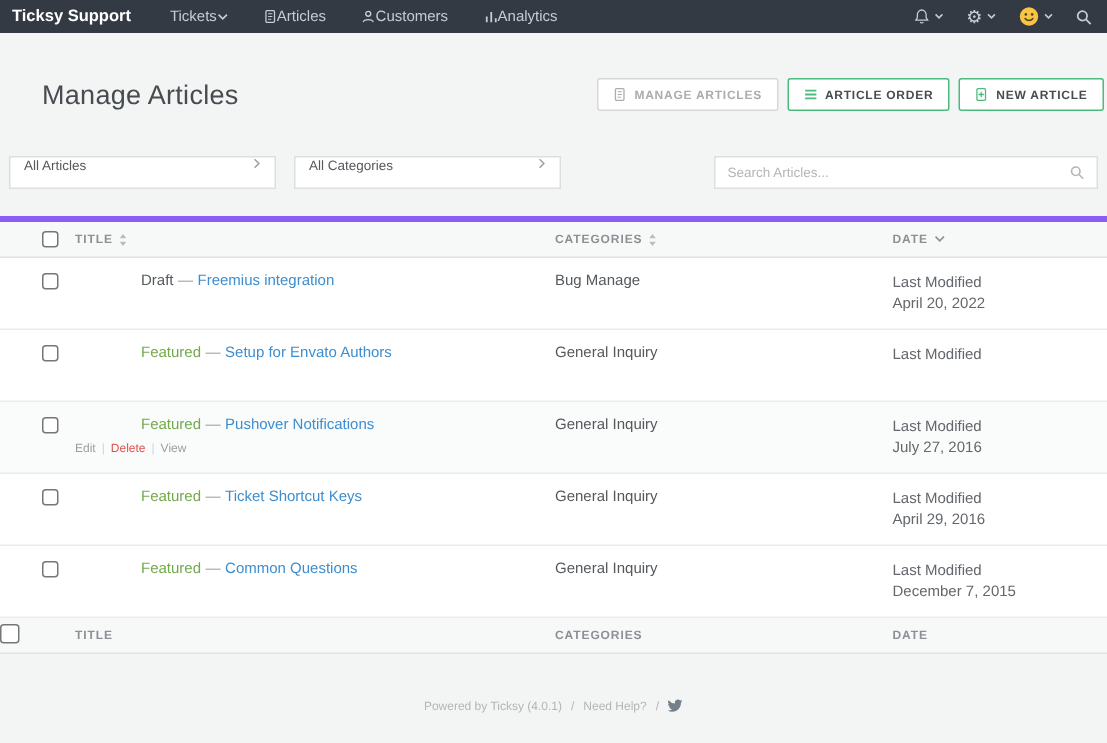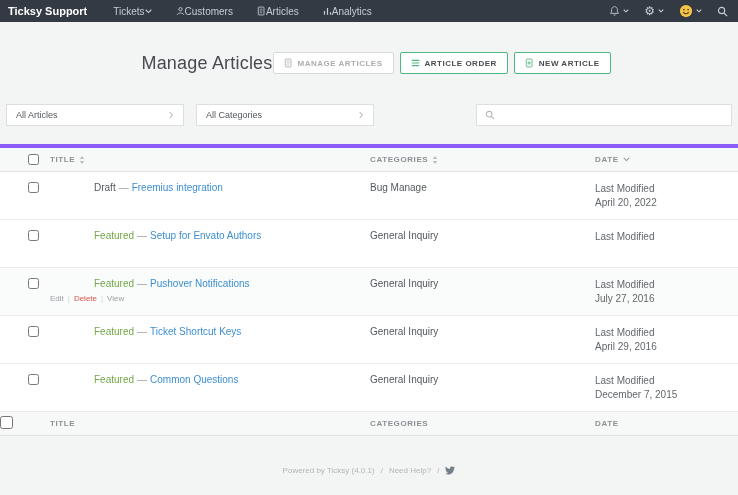--- a/index.html
+++ b/index.html
@@ -11,30 +11,30 @@
   .navbar { height:22px; background:#333a43; display:flex; align-items:center; color:#c6ccd2; }
   .brand { color:#ffffff; font-weight:bold; font-size:11px; padding:0 14px 0 8px; white-space:nowrap; cursor:pointer; }
   .nav-items { display:flex; align-items:center; height:100%; }
   .nav-item { display:flex; align-items:center; gap:0; padding:0 12px; height:100%; font-size:10px; cursor:pointer; white-space:nowrap; }
   .nav-right { margin-left:auto; display:flex; align-items:center; gap:15px; padding-right:10px; }
   .icon-group { display:flex; align-items:center; gap:3px; cursor:pointer; }
   .gear-glyph { font-size:12px; line-height:1; color:#c6ccd2; }
   svg.icn { display:block; }
 
   
-  .page-header { display:flex; justify-content:center; align-items:center; padding:30px 14px 0 28px; }
+  .page-header { display:flex; justify-content:space-between; align-items:center; padding:30px 2px 0 28px; }
   .page-title { font-size:18px; font-weight:400; color:#474c50; letter-spacing:0.2px; }
   .hbtns { display:flex; gap:6px; }
   .btn { display:inline-flex; align-items:center; gap:5px; height:22px; padding:0 10px; background:#ffffff; border:1px solid #d8d8d8; border-radius:2px; font-family:inherit; font-size:8px; font-weight:bold; letter-spacing:0.5px; cursor:pointer; white-space:nowrap; }
   .btn-muted { color:#a9adb1; }
   .btn-green { color:#474c50; border-color:#4cb97f; }
 
   
   .filters { display:flex; align-items:center; margin-top:30px; padding:0 6px; }
-  .select { width:178px; height:22px; background:#fff; border:1px solid #dcdedf; display:flex; align-items:center; justify-content:space-between; padding:0 9px; font-size:9px; color:#55595d; margin-right:12px; cursor:pointer; }
+  .select { width:178px; height:22px; background:#fff; border:1px solid #dcdedf; display:flex; justify-content:space-between; padding:0 9px; font-size:9px; color:#55595d; margin-right:12px; cursor:pointer; }
   .searchbox { margin-left:auto; width:256px; height:22px; background:#fff; border:1px solid #dcdedf; display:flex; align-items:center; padding:0 8px; }
   .searchbox input { border:0; outline:0; flex:1; font-size:9px; color:#55595d; background:transparent; font-family:inherit; }
   .searchbox input::placeholder { color:#b3b7ba; }
 
   
   .table { margin-top:18px; border-top:4px solid #8b5cf6; }
   .thead, .trow { display:grid; grid-template-columns:50px 320px 225px 1fr; }
   .thead { height:24px; background:#f7f8f8; border-bottom:1px solid #e0e2e3; align-items:center; font-size:8px; font-weight:bold; color:#8b9095; letter-spacing:0.6px; }
   .thead .hcell { display:flex; align-items:center; gap:4px; cursor:pointer; }
   .thead .cell-check, .trow .cell-check { padding-left:28px; }
@@ -68,32 +68,32 @@
   <nav class="navbar">
     <div class="brand">Ticksy Support</div>
     <div class="nav-items">
       <div class="nav-item">
         <span>Tickets</span>
         <svg class="icn" width="7" height="5" viewBox="0 0 10 7">
             <path d="M1 1l4 4 4-4" fill="none" stroke="currentColor" stroke-width="1.6"></path>
           </svg>
       </div>
       <div class="nav-item">
+        <svg class="icn" width="9" height="10" viewBox="0 0 12 14">
+            <rect x="1.5" y="1.5" width="8" height="11" rx="1" fill="none" stroke="currentColor" stroke-width="1.2"></rect>
+            <path d="M3.5 4.5h4M3.5 7h4M3.5 9.5h3" stroke="currentColor" stroke-width="1"></path>
+          </svg>
+        <span>Articles</span>
+      </div>
+      <div class="nav-item">
         <svg class="icn" width="9" height="10" viewBox="0 0 12 12">
             <circle cx="6" cy="3.6" r="2.2" fill="none" stroke="currentColor" stroke-width="1.2"></circle>
             <path d="M1.6 11c.6-3 8.2-3 8.8 0" fill="none" stroke="currentColor" stroke-width="1.2"></path>
           </svg>
         <span>Customers</span>
-      </div>
-      <div class="nav-item">
-        <svg class="icn" width="9" height="10" viewBox="0 0 12 14">
-            <rect x="1.5" y="1.5" width="8" height="11" rx="1" fill="none" stroke="currentColor" stroke-width="1.2"></rect>
-            <path d="M3.5 4.5h4M3.5 7h4M3.5 9.5h3" stroke="currentColor" stroke-width="1"></path>
-          </svg>
-        <span>Articles</span>
       </div>
       <div class="nav-item">
         <svg class="icn" width="9" height="10" viewBox="0 0 12 12">
             <path d="M2 11V6M6 11V2M10 11V7.5" stroke="currentColor" stroke-width="1.6" fill="none"></path>
           </svg>
         <span>Analytics</span>
       </div>
     </div>
     <div class="nav-right">
       <div class="icon-group">
@@ -164,20 +164,21 @@
           <path d="M1 1l4 4-4 4" fill="none" stroke="#9aa0a5" stroke-width="1.4"></path>
         </svg>
     </div>
     <div class="select">
       <span>All Categories</span>
       <svg class="icn" width="5" height="8" viewBox="0 0 7 10">
           <path d="M1 1l4 4-4 4" fill="none" stroke="#9aa0a5" stroke-width="1.4"></path>
         </svg>
     </div>
     <div class="searchbox">
+      <input type="text" placeholder="Search Articles..." style="">
       <svg class="icn" width="10" height="10" viewBox="0 0 12 12">
           <circle cx="5" cy="5" r="3.4" fill="none" stroke="#b3b7ba" stroke-width="1.3"></circle>
           <path d="M7.6 7.6L11 11" stroke="#b3b7ba" stroke-width="1.3"></path>
         </svg>
     </div>
   </div>
 
   <div class="table">
 
     <div class="thead">

